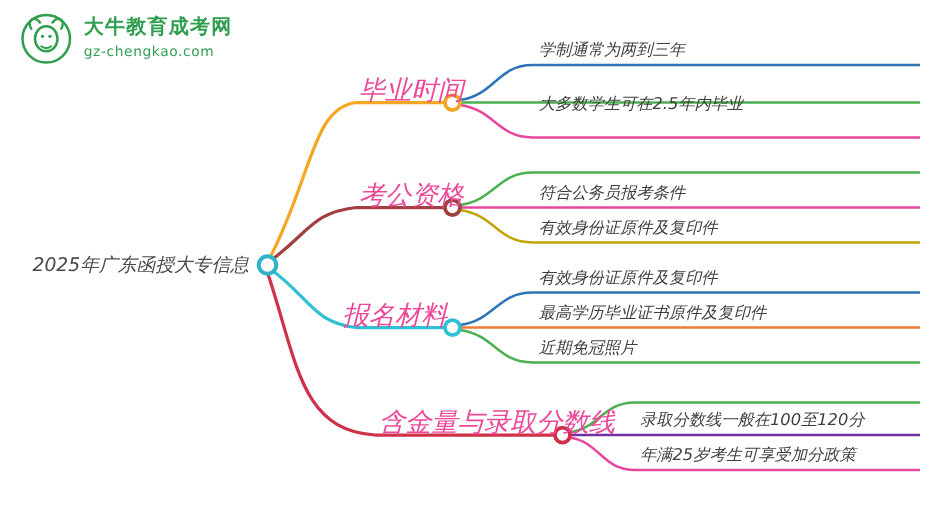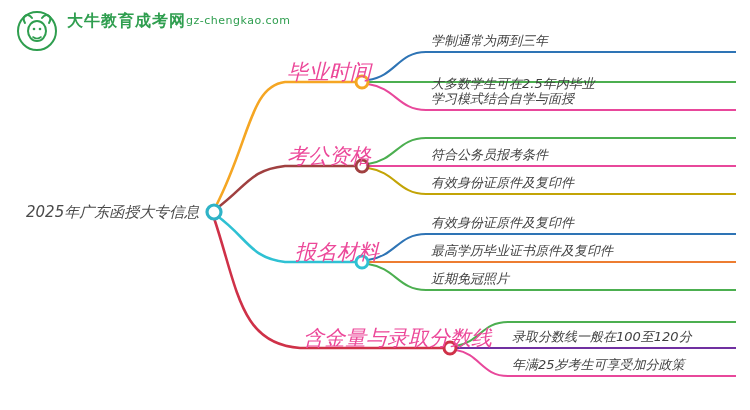--- a/index.html
+++ b/index.html
@@ -6,21 +6,21 @@
   * { margin:0; padding:0; box-sizing:border-box; }
   html,body { background:#ffffff; }
   body { font-family:"DejaVu Sans","Liberation Sans",sans-serif; }
   .stage { position:relative; width:750px; height:410px; background:#ffffff; overflow:hidden; }
   .lines { position:absolute; left:0; top:0; width:750px; height:410px; }
   .label { position:absolute; white-space:nowrap; line-height:1.25;font-style:italic; }
   .root-label { font-size:15px; color:#4a4a4a; }
   .branch-label { font-size:21px; color:#ec4899; }
   .leaf-label { font-size:13px; color:#3f3f3f; }
   .logo { position:absolute; left:14px; top:8px; display:flex; align-items:flex-start; gap:7px; }
-  .logo-texts { display:flex; flex-direction:row; padding-top:3px; }
+  .logo-texts { display:flex; flex-direction:column; padding-top:3px; }
   .logo-name { color:#2f9e4f; font-weight:bold; font-size:16px; letter-spacing:1px; }
   .logo-url { color:#2f9e4f; font-size:11px; margin-top:3px; letter-spacing:0.5px; }
 </style>
 </head>
 <body>
 
 <div class="stage">
 
   <svg class="lines" viewBox="0 0 750 410">
 
@@ -65,26 +65,25 @@
     <div class="logo-texts">
       <span class="logo-name">大牛教育成考网</span>
       <span class="logo-url">gz-chengkao.com</span>
     </div>
   </div>
 
   <div class="label root-label" style="left:26px; top:203px">2025年广东函授大专信息</div>
 
   <div class="label branch-label" style="left:287px; top:59px">毕业时间</div>
   <div class="label branch-label" style="left:287px; top:143px">考公资格</div>
-  <div class="label branch-label" style="left:295px; top:239px">报名材料</div>
+  <div class="label branch-label" style="left:274px; top:239px">报名材料</div>
   <div class="label branch-label" style="left:303px; top:325px">含金量与录取分数线</div>
 
   <div class="label leaf-label" style="left:431px; top:33px">学制通常为两到三年</div>
   <div class="label leaf-label" style="left:431px; top:76px">大多数学生可在2.5年内毕业</div>
-  <div class="label leaf-label" style="left:431px; top:91px">学习模式结合自学与面授</div>
 
   <div class="label leaf-label" style="left:431px; top:147px">符合公务员报考条件</div>
   <div class="label leaf-label" style="left:431px; top:175px">有效身份证原件及复印件</div>
 
   <div class="label leaf-label" style="left:431px; top:215px">有效身份证原件及复印件</div>
   <div class="label leaf-label" style="left:431px; top:243px">最高学历毕业证书原件及复印件</div>
   <div class="label leaf-label" style="left:431px; top:271px">近期免冠照片</div>
 
   <div class="label leaf-label" style="left:512px; top:329px">录取分数线一般在100至120分</div>
   <div class="label leaf-label" style="left:512px; top:357px">年满25岁考生可享受加分政策</div>

